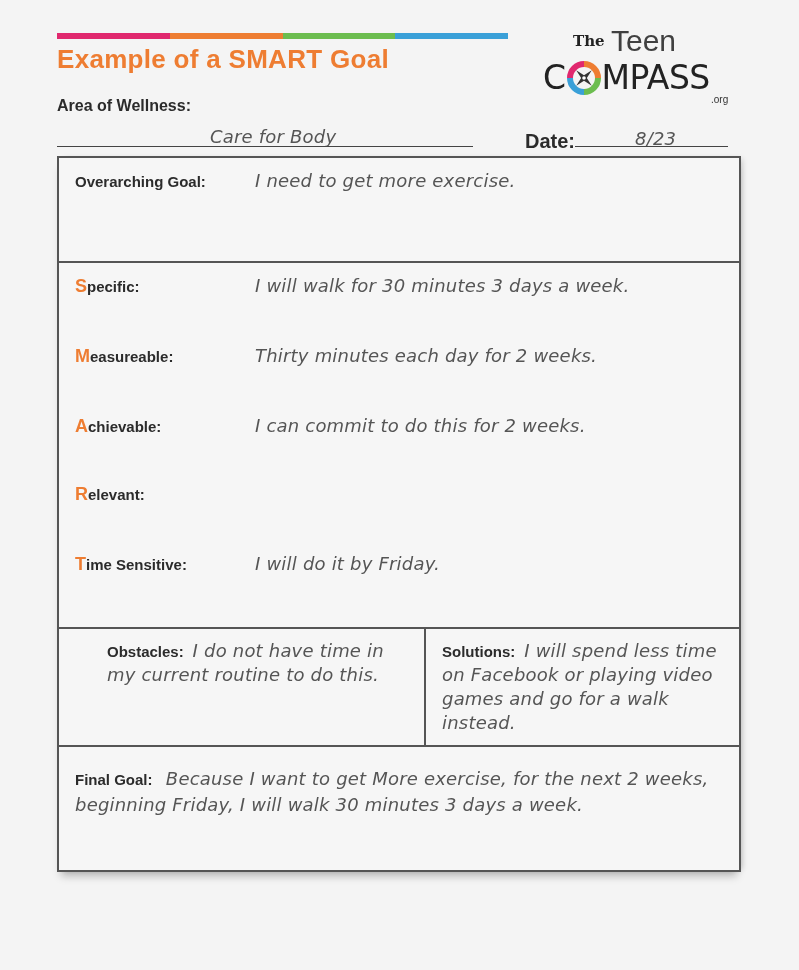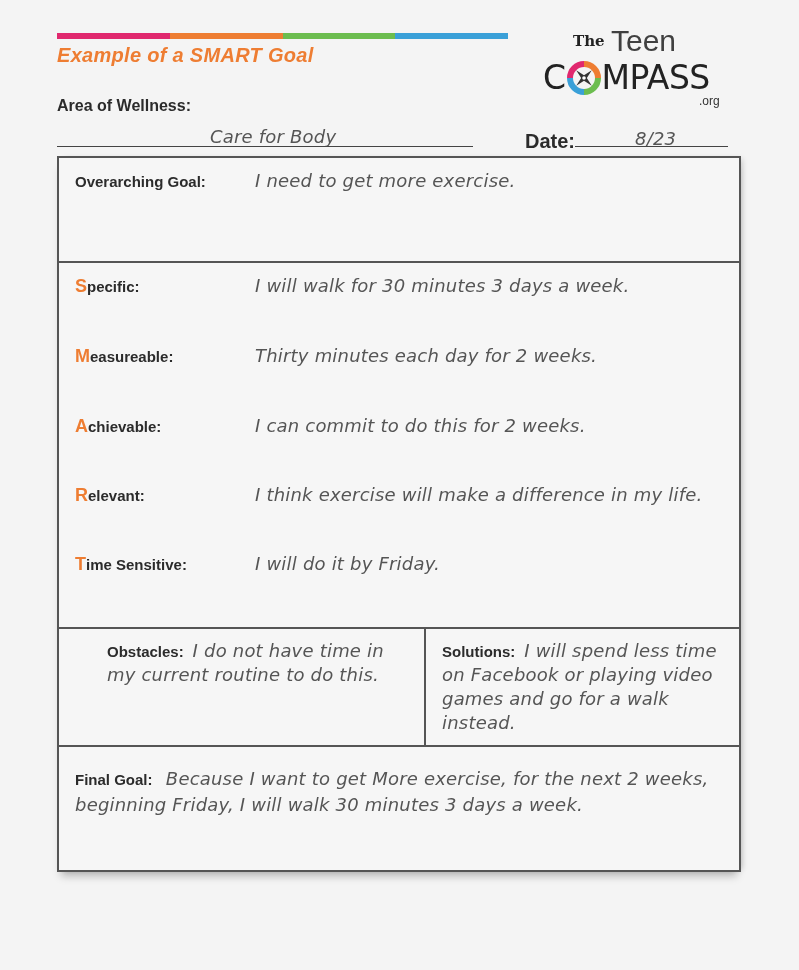--- a/index.html
+++ b/index.html
@@ -3,35 +3,35 @@
   <meta charset="utf-8">
   <style>
     html, body { margin: 0; padding: 0; }
     body {
       width: 799px; height: 970px; background: #f4f4f4;
       position: relative; overflow: hidden;
       font-family: "Liberation Sans", sans-serif; color: #2b2b2b;
     }
     .color-bar { position: absolute; left: 57px; top: 33px; width: 451px; height: 6px; display: flex; }
     .color-bar span { flex: 1; height: 100%; }
-    .title { position: absolute; left: 57px; top: 44px; font-size: 20px; font-weight: bold; color: #ee7d32; letter-spacing: 0.3px; font-style: italic; }
+    .title { position: absolute; left: 57px; top: 44px; font-size: 26px; font-weight: bold; color: #ee7d32; letter-spacing: 0.3px; }
     .area-label { position: absolute; left: 57px; top: 97px; font-size: 16px; font-weight: bold; color: #2b2b2b; }
     .area-line { position: absolute; left: 57px; top: 146px; width: 416px; border-bottom: 1.5px solid #444; }
     .hand { font-family: "DejaVu Sans", sans-serif; font-weight: 200; color: #555; font-style: italic; font-size: 18px; letter-spacing: 0.2px; }
     .area-value { position: absolute; left: 210px; top: 126px; font-size: 18px; }
     .date-label { position: absolute; left: 525px; top: 130px; font-size: 20px; font-weight: bold; }
     .date-line { position: absolute; left: 575px; top: 146px; width: 153px; border-bottom: 1.5px solid #444; }
     .date-value { position: absolute; left: 635px; top: 128px; font-size: 18px; }
 
     .logo { position: absolute; left: 543px; top: 28px; width: 200px; height: 82px; }
     .logo-the { position: absolute; left: 30px; top: 4px; font-family: "DejaVu Serif", serif; font-size: 15px; font-weight: bold; color: #222; }
     .logo-teen { position: absolute; left: 68px; top: -4px; font-family: Liberation Sans, sans-serif; font-size: 30px; color: #404040; }
     .logo-compass { position: absolute; left: 0; top: 30px; font-family: "DejaVu Sans", sans-serif; font-size: 33px; color: #222; letter-spacing: -0.5px; display: flex; align-items: center; }
     .logo-compass .c-wheel { display: inline-block; width: 34px; height: 34px; margin: 0 1px; }
-    .logo-org { position: absolute; left: 156px; top: 66px; font-size: 12px; color: #333; }
+    .logo-org { position: absolute; left: 168px; top: 66px; font-size: 10px; color: #333; }
 
     .form { position: absolute; left: 57px; top: 156px; width: 684px; height: 716px; border: 2px solid #555; box-sizing: border-box; background: #f6f6f6; box-shadow: 0 8px 8px -4px rgba(0,0,0,0.25), 4px 0 6px -3px rgba(0,0,0,0.2); }
     .section { position: absolute; left: 0; width: 100%; box-sizing: border-box; }
     .sec-over { top: 0; height: 105px; border-bottom: 2px solid #555; padding-left: 14px; }
     .sec-smart { top: 105px; height: 366px; border-bottom: 2px solid #555; }
     .sec-obs { top: 471px; height: 118px; border-bottom: 2px solid #555; }
     .sec-final { top: 589px; height: 123px; }
     .lbl { font-size: 15px; font-weight: bold; color: #2b2b2b; }
     .row { position: absolute; left: 16px; right: 16px; display: flex; align-items: baseline; }
     .row .lbl { width: 180px; flex: none; }
@@ -95,21 +95,20 @@
     <div class="row" style="top:82px">
       <span class="lbl"><span class="first">M</span><span>easureable:</span></span>
       <span class="hand">Thirty minutes each day for 2 weeks.</span>
     </div>
     <div class="row" style="top:152px">
       <span class="lbl"><span class="first">A</span><span>chievable:</span></span>
       <span class="hand">I can commit to do this for 2 weeks.</span>
     </div>
     <div class="row" style="top:221px">
       <span class="lbl"><span class="first">R</span><span>elevant:</span></span>
-      <span class="hand">I think exercise will make a difference in my life.</span>
     </div>
     <div class="row" style="top:290px">
       <span class="lbl"><span class="first">T</span><span>ime Sensitive:</span></span>
       <span class="hand">I will do it by Friday.</span>
     </div>
   </div>
 
   <div class="section sec-obs">
     <div class="obs-col obs-left">
       <span class="lbl">Obstacles:</span>&nbsp;

